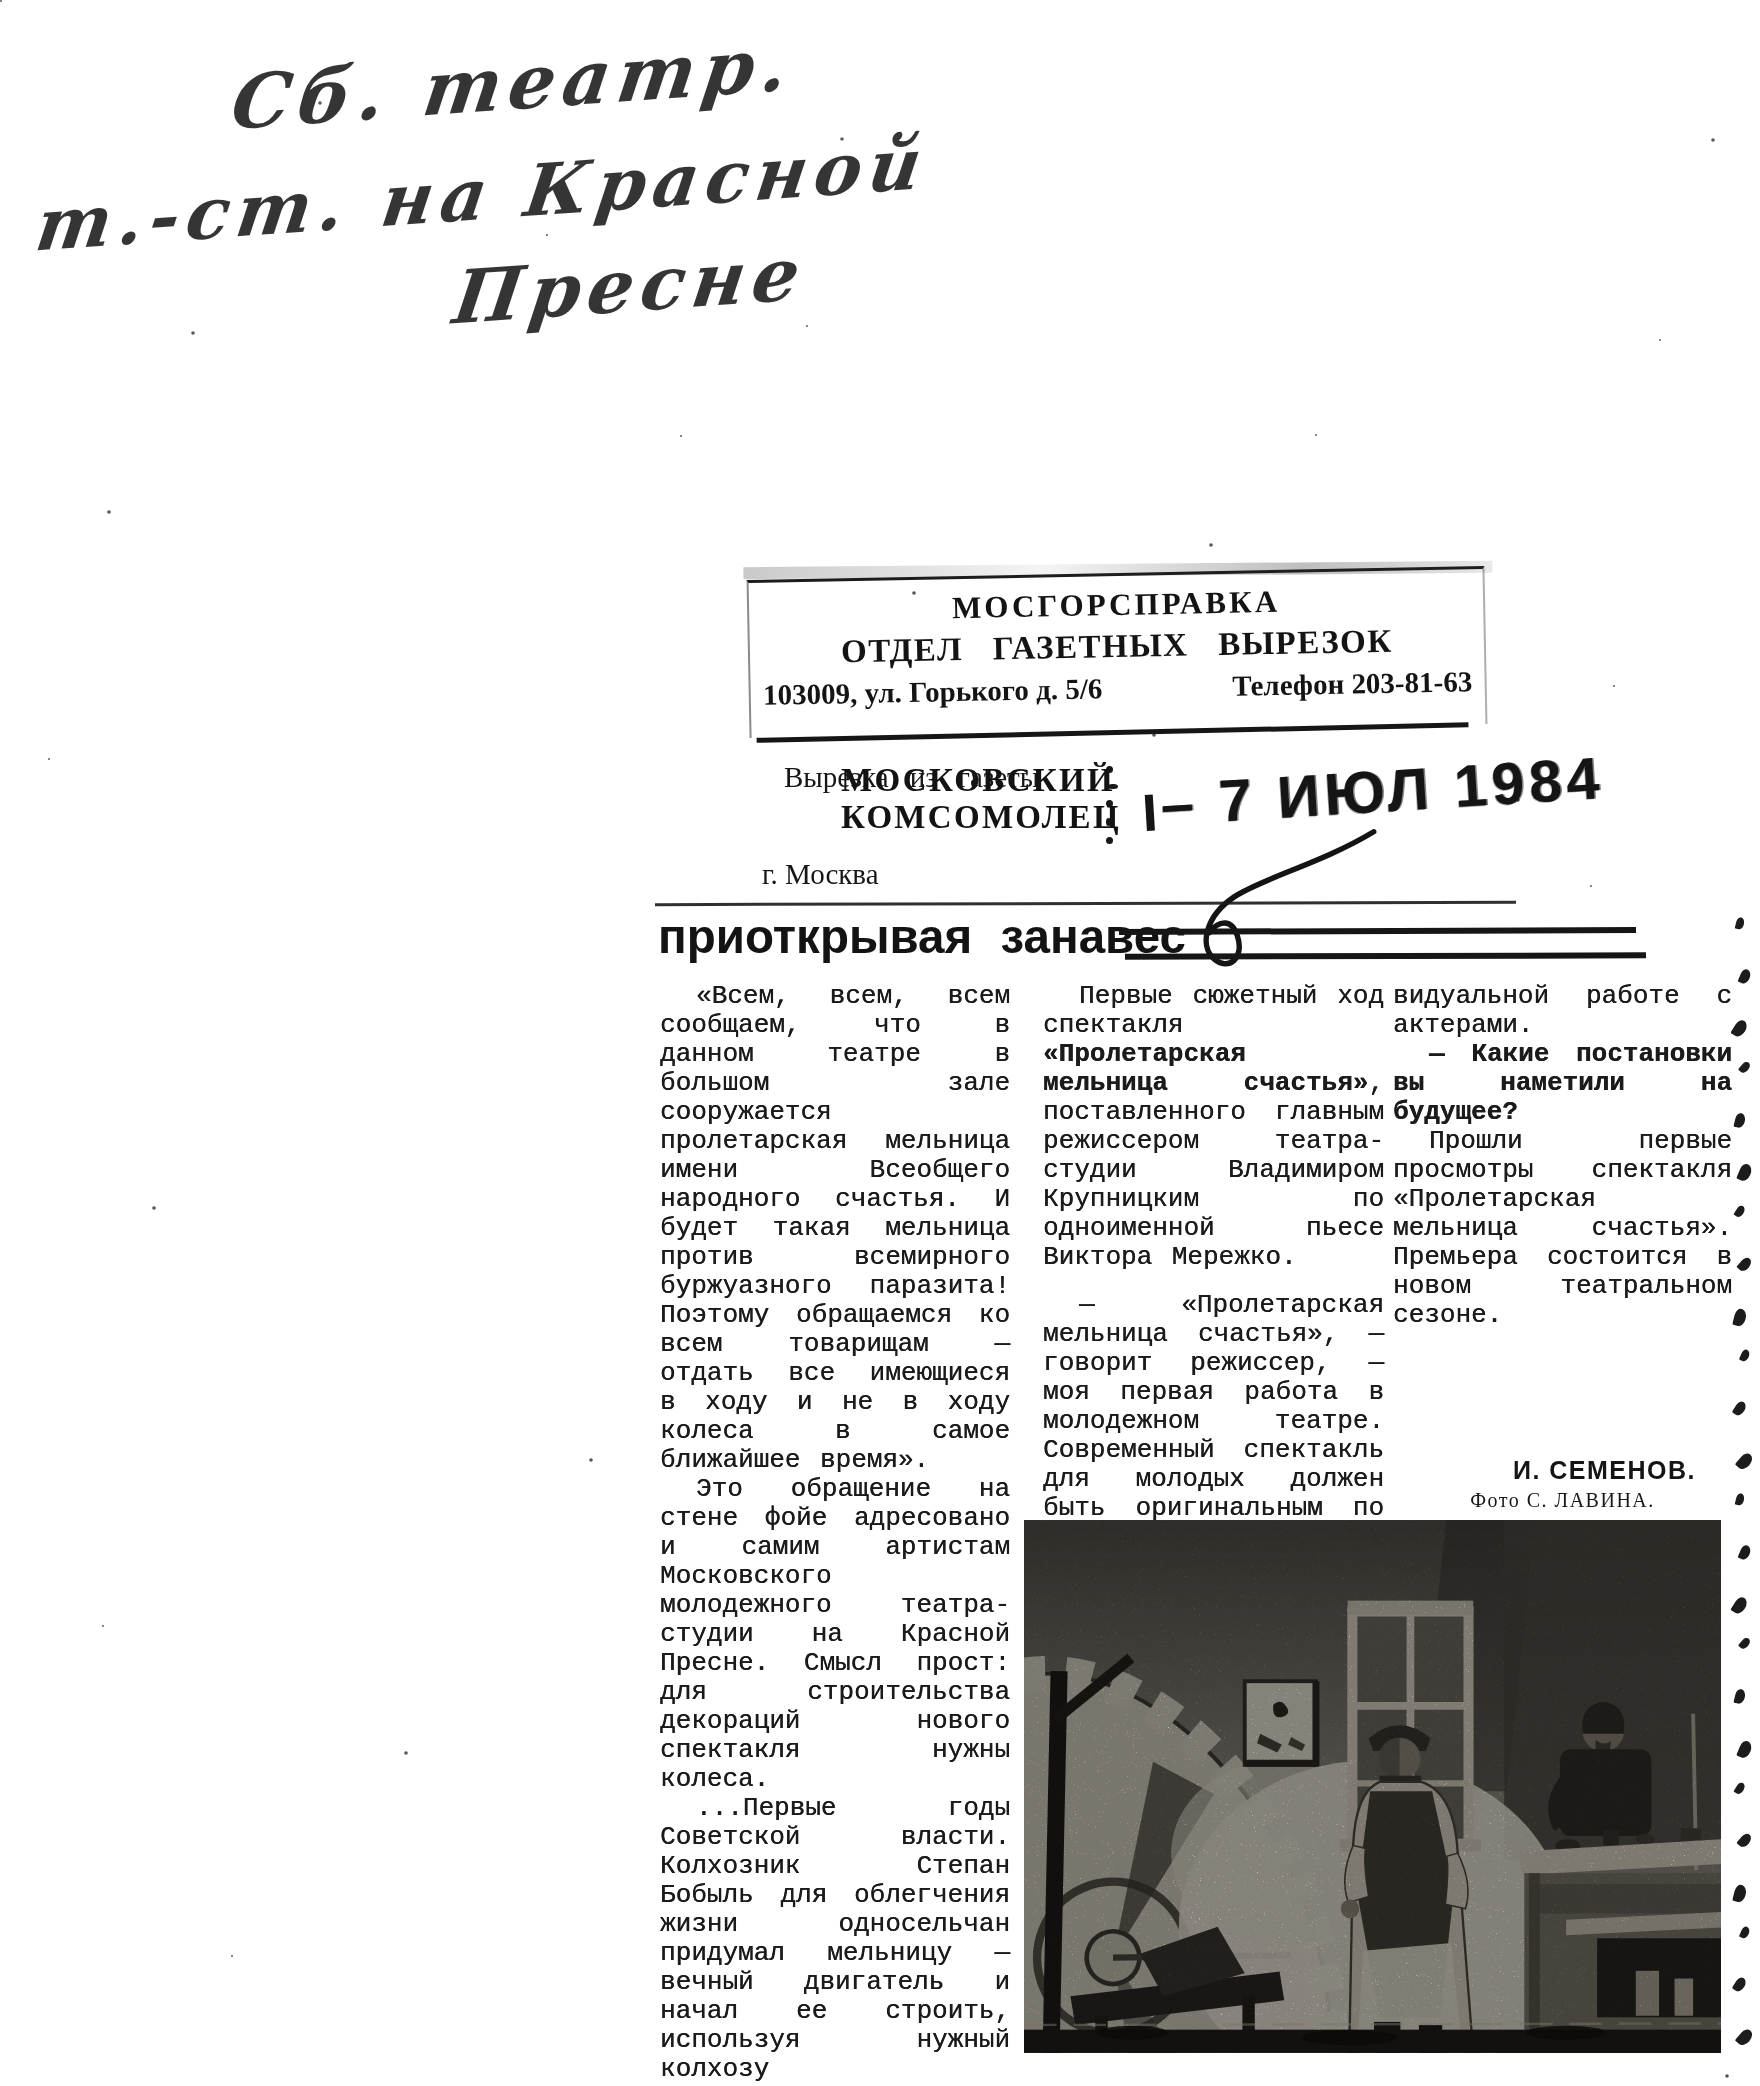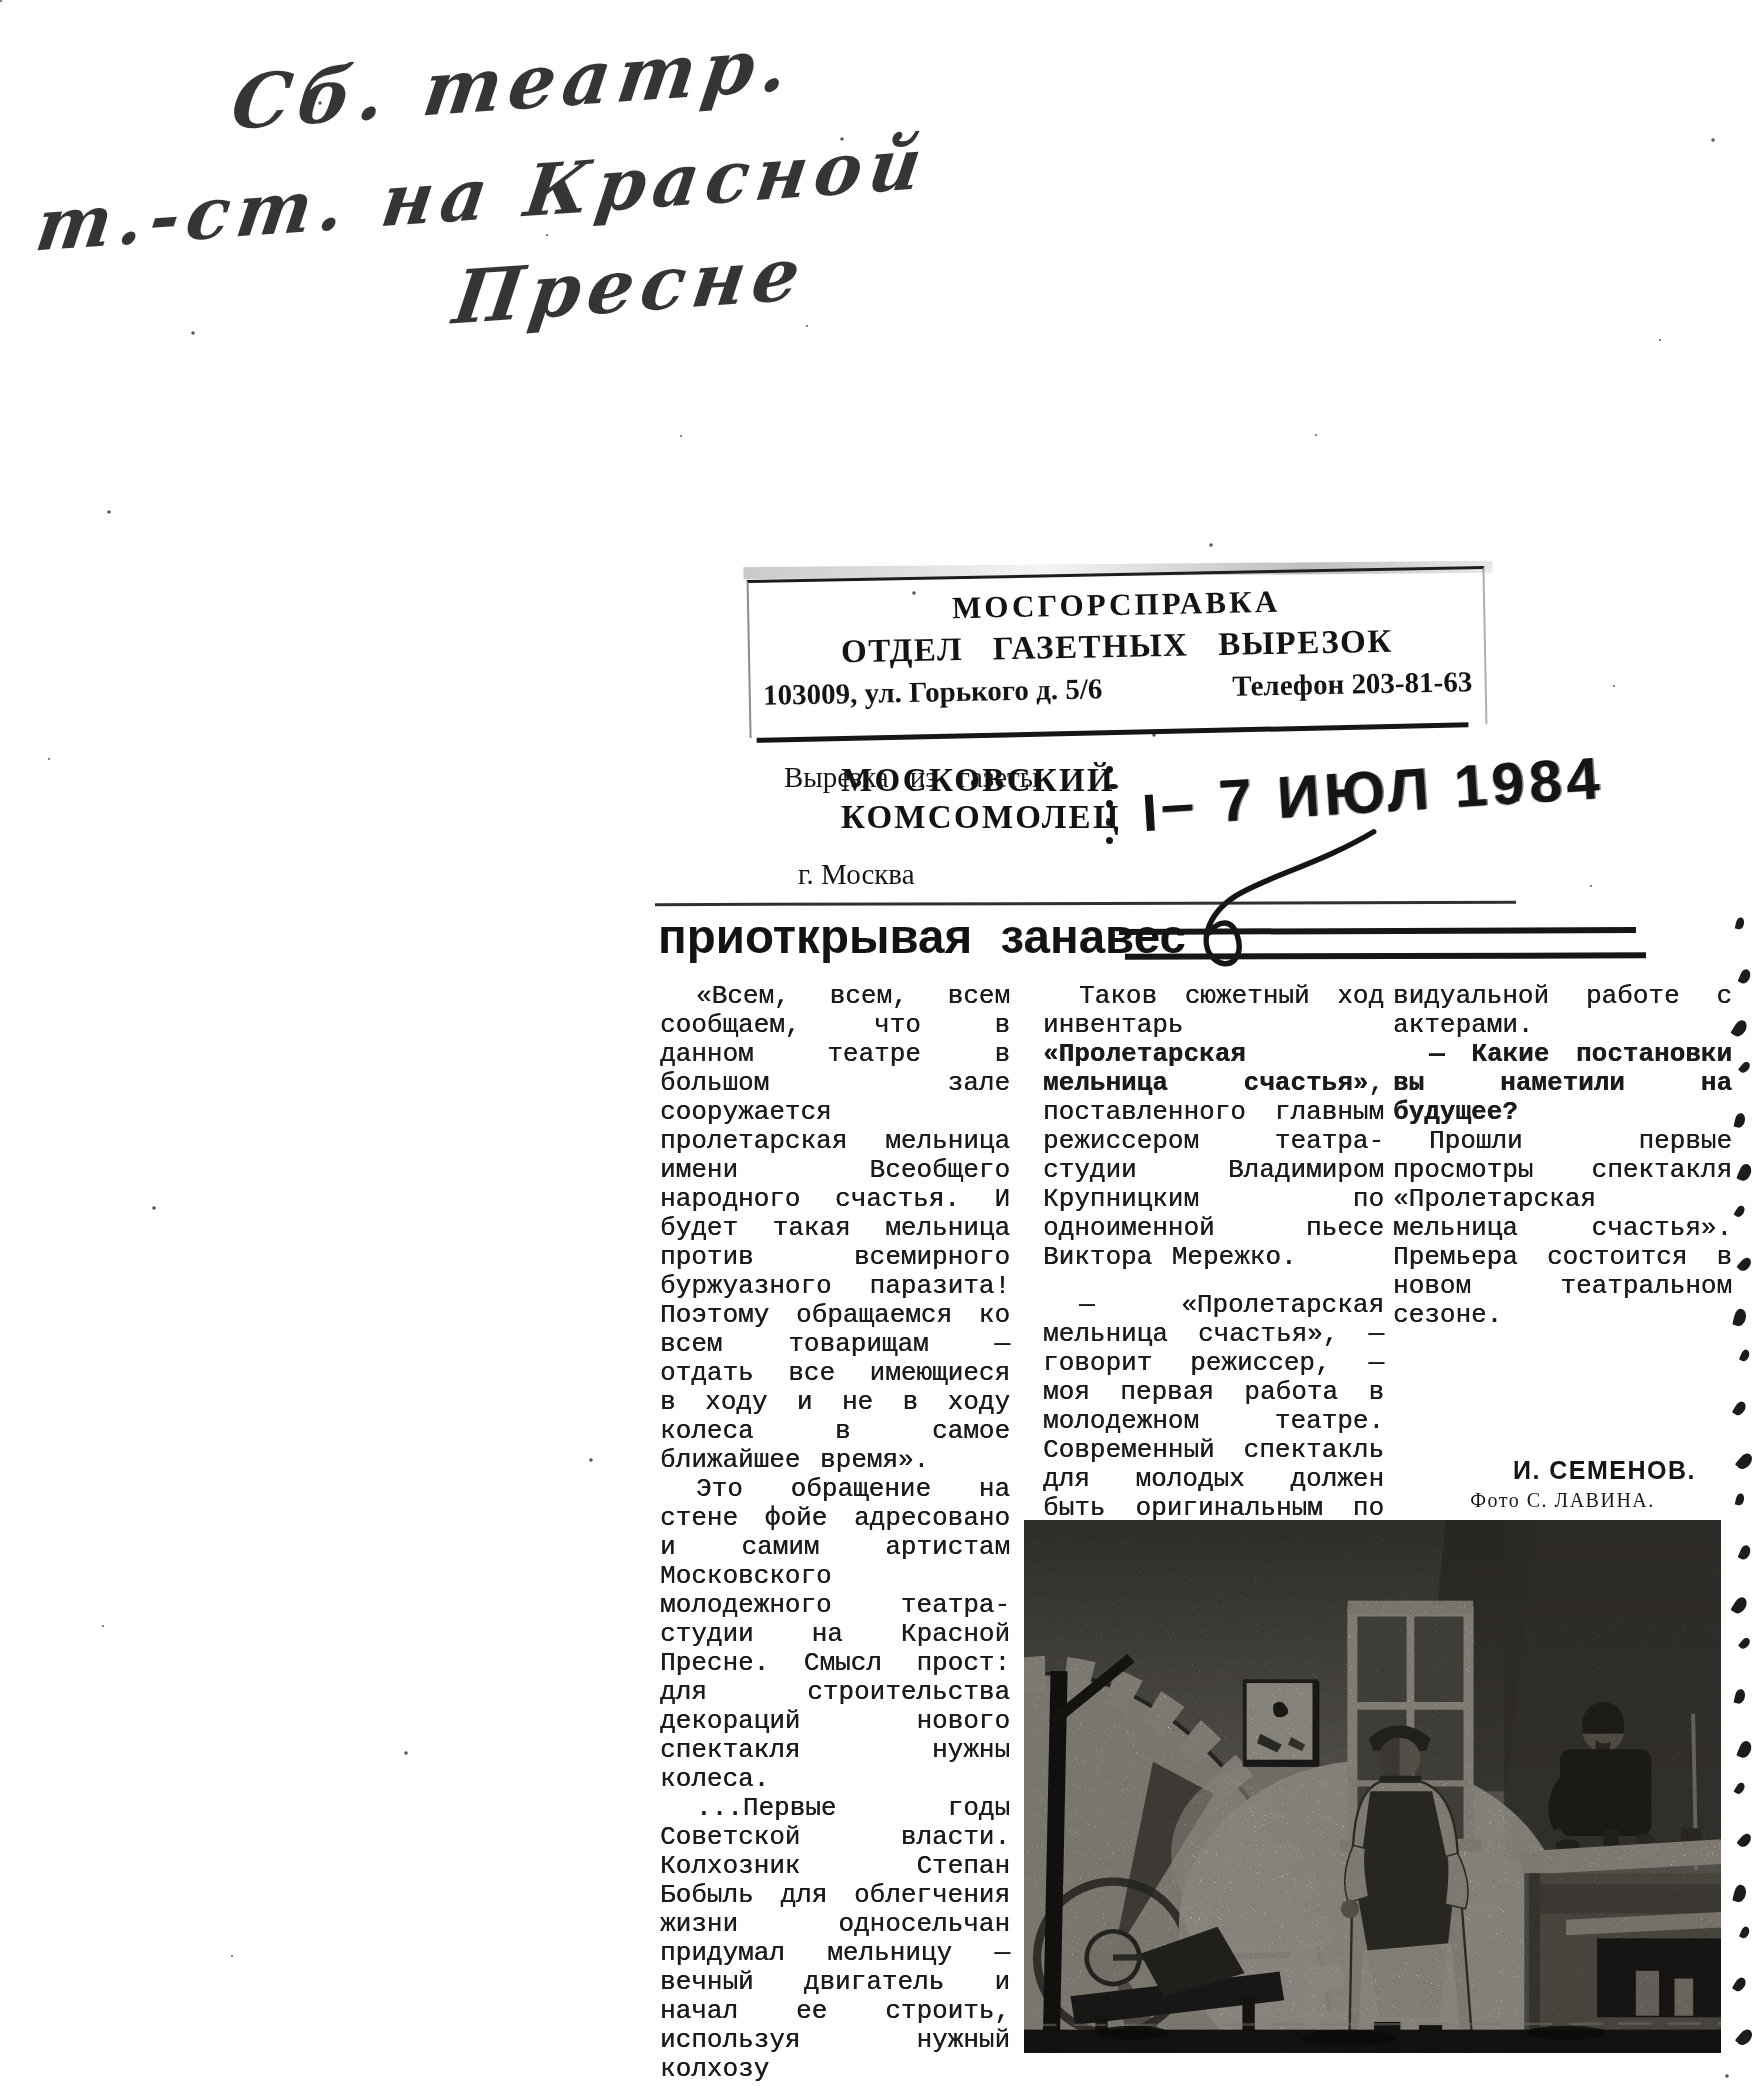--- a/index.html
+++ b/index.html
@@ -40,21 +40,21 @@
     font-weight:bold;font-size:33px;letter-spacing:2.3px;line-height:37px;color:#131313;}
   .dotcol{position:absolute;left:1106px;top:755px;width:11px;}
   .dotcol i{display:block;width:7px;height:7px;border-radius:50%;background:#191919;margin:11px 0;}
   .dotcol i:nth-child(2){width:9.3px;height:5.4px;margin-left:2.3px;}
   .dotcol i:nth-child(4){width:5.4px;height:7.7px;}
   .date-stamp{position:absolute;left:1145px;top:758px;font-size:59px;font-weight:bold;
     letter-spacing:4.6px;color:#151515;transform:rotate(-3.5deg);white-space:nowrap;
     text-shadow:1.5px 0 0 rgba(10,10,10,.5),-0.8px 0.8px 0 rgba(10,10,10,.35);}
   .date-stamp::before{content:"";display:inline-block;width:7.7px;height:36px;background:#151515;margin-right:7.7px;vertical-align:-4.6px;}
   .flourish{position:absolute;left:1197px;top:827px;}
-  .city{position:absolute;left:762px;top:858px;font-family:"Liberation Serif",serif;font-size:29px;color:#161616;margin-left:36px;}
+  .city{position:absolute;left:762px;top:858px;font-family:"Liberation Serif",serif;font-size:29px;color:#161616;}
   .divider{position:absolute;left:655px;top:902px;width:861px;height:3.1px;background:#1a1a1a;transform:rotate(-.15deg);opacity:.9;}
   
   .headline{position:absolute;left:658px;top:908px;font-size:49px;font-weight:bold;color:#131313;
     letter-spacing:0;word-spacing:15.5px;transform:scaleX(.97);transform-origin:left;}
   .rule{position:absolute;height:6.2px;background:#161616;}
   .rule1{left:1119px;top:928px;width:517px;transform:rotate(-.2deg);}
   .rule2{left:1125px;top:953px;width:521px;transform:rotate(-.15deg);}
   
   .col{position:absolute;top:982px;font-size:26px;line-height:29px;text-align:justify;
     color:#1b1b1b;word-spacing:3.9px;text-shadow:0.3px 0 0 #1b1b1b;font-family:Liberation Mono, monospace;}
@@ -117,21 +117,21 @@
   <div class="headline">приоткрывая занавес</div>
   <div class="rule rule1"></div>
   <div class="rule rule2"></div>
 
   <div class="col" data-column-index="0" style="left:660px;width:350px;">
       <div class="para indent"><span>«Всем, всем, всем сообщаем, что в данном театре в большом зале сооружается пролетарская мельница имени Всеобщего народного счастья. И будет такая мельница против всемирного буржуазного паразита! Поэтому обращаемся ко всем товарищам — отдать все имеющиеся в ходу и не в ходу колеса в самое ближайшее время».</span></div>
       <div class="para indent"><span>Это обращение на стене фойе адресовано и самим артистам Московского молодежного театра-студии на Красной Пресне. Смысл прост: для строительства декораций нового спектакля нужны колеса.</span></div>
       <div class="para indent"><span>...Первые годы Советской власти. Колхозник Степан Бобыль для облегчения жизни односельчан придумал мельницу — вечный двигатель и начал ее строить, используя нужный колхозу сельскохозяйственный инвентарь. И пусть затея вечной мельницы провалилась, люди все равно вспоминают Степана добром и верят в осуществление его мечты в будущем...</span></div>
     </div>
   <div class="col" data-column-index="1" style="left:1043px;width:341px;">
-      <div class="para indent"><span>Таков сюжетный ход инвентарь </span><span class="b">«Пролетарская мельница счастья»</span><span>, поставленного главным режиссером театра-студии Владимиром Крупницким по одноименной пьесе Виктора Мережко.</span></div>
+      <div class="para indent"><span>Первые сюжетный ход спектакля </span><span class="b">«Пролетарская мельница счастья»</span><span>, поставленного главным режиссером театра-студии Владимиром Крупницким по одноименной пьесе Виктора Мережко.</span></div>
       <div class="para indent"><span>— «Пролетарская мельница счастья», — говорит режиссер, — моя первая работа в молодежном театре. Современный спектакль для молодых должен быть оригинальным по форме. Вместе с тем считаю необходимым уделять бо́льшее внимание инди-</span></div>
     </div>
   <div class="col" data-column-index="2" style="left:1393px;width:339px;">
       <div class="para"><span>видуальной работе с актерами.</span></div>
       <div class="para indent"><span class="b">— Какие постановки вы наметили на будущее?</span></div>
       <div class="para indent"><span>Прошли первые просмотры спектакля «Пролетарская мельница счастья». Премьера состоится в новом театральном сезоне.</span></div>
     </div>
 
   <div class="byline">И. СЕМЕНОВ.</div>
   <div class="credit">Фото С. ЛАВИНА.</div>

